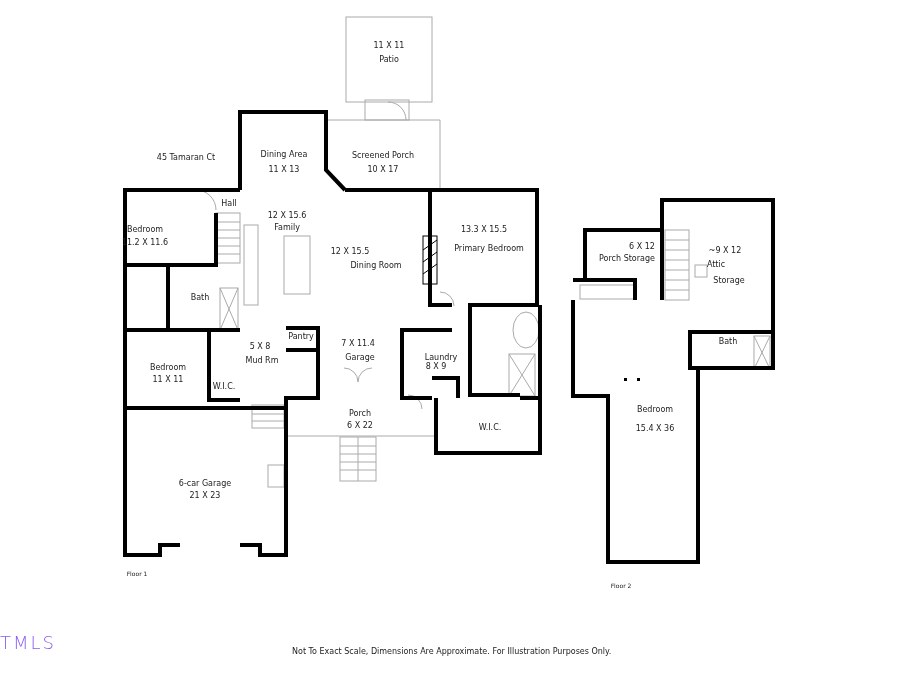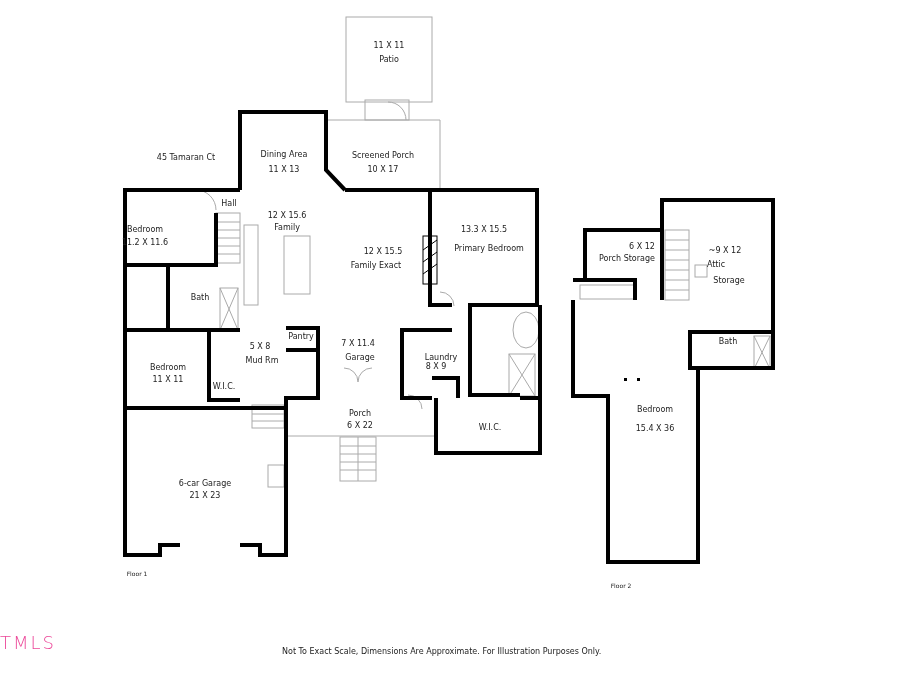--- a/index.html
+++ b/index.html
@@ -1,21 +1,21 @@
 <!DOCTYPE html>
 <html><head>
 <meta charset="utf-8">
 <style>
   html,body{margin:0;padding:0;background:#fff;}
   body{width:900px;height:675px;position:relative;overflow:hidden;font-family:"DejaVu Sans",sans-serif;color:#222;}
   svg{position:absolute;left:0;top:0;}
   .lbl{position:absolute;font-size:8px;text-align:center;white-space:nowrap;transform:translate(-50%,-50%);line-height:1;}
   .small{font-size:6px;}
-  .disc{position:absolute;left:282px;top:647px;font-size:8px;white-space:nowrap;text-align:center;}
-  .logo{position:absolute;left:0;top:632px;font-size:18px;color:#ec4899;letter-spacing:2px;font-weight:100;}
+  .disc{position:absolute;left:292px;top:647px;font-size:8px;white-space:nowrap;text-align:center;}
+  .logo{position:absolute;left:0;top:632px;font-size:18px;color:#8b5cf6;letter-spacing:2px;font-weight:100;}
 </style>
 </head>
 <body>
 
 <svg width="900" height="675" viewBox="0 0 900 675">
   <g fill="none" stroke="#aaa" stroke-width="1">
 
     <rect x="346" y="17" width="86" height="85"></rect>
     <rect x="365" y="100" width="44" height="20"></rect>
     <path d="M388 102 A18 18 0 0 1 406 120"></path>
@@ -140,22 +140,22 @@
 <div class="lbl" style="left:383px;top:170px">10 X 17</div>
 
 <div class="lbl" style="left:229px;top:204px">Hall</div>
 
 <div class="lbl" style="left:145px;top:230px">Bedroom</div>
 <div class="lbl" style="left:145px;top:243px">11.2 X 11.6</div>
 
 <div class="lbl" style="left:287px;top:216px">12 X 15.6</div>
 <div class="lbl" style="left:287px;top:228px">Family</div>
 
-<div class="lbl" style="left:383px;top:252px">12 X 15.5</div>
-<div class="lbl" style="left:376px;top:266px">Family Exact</div>
+<div class="lbl" style="left:350px;top:252px">12 X 15.5</div>
+<div class="lbl" style="left:376px;top:266px">Dining Room</div>
 
 <div class="lbl" style="left:484px;top:230px">13.3 X 15.5</div>
 <div class="lbl" style="left:489px;top:249px">Primary Bedroom</div>
 
 <div class="lbl" style="left:200px;top:298px">Bath</div>
 
 <div class="lbl" style="left:260px;top:347px">5 X 8</div>
 <div class="lbl" style="left:262px;top:361px">Mud Rm</div>
 
 <div class="lbl" style="left:301px;top:337px">Pantry</div>

